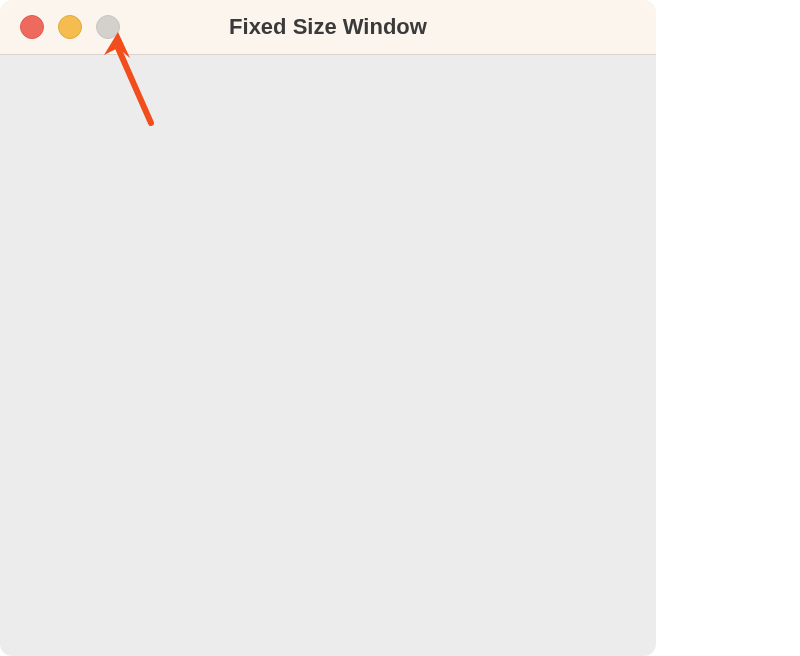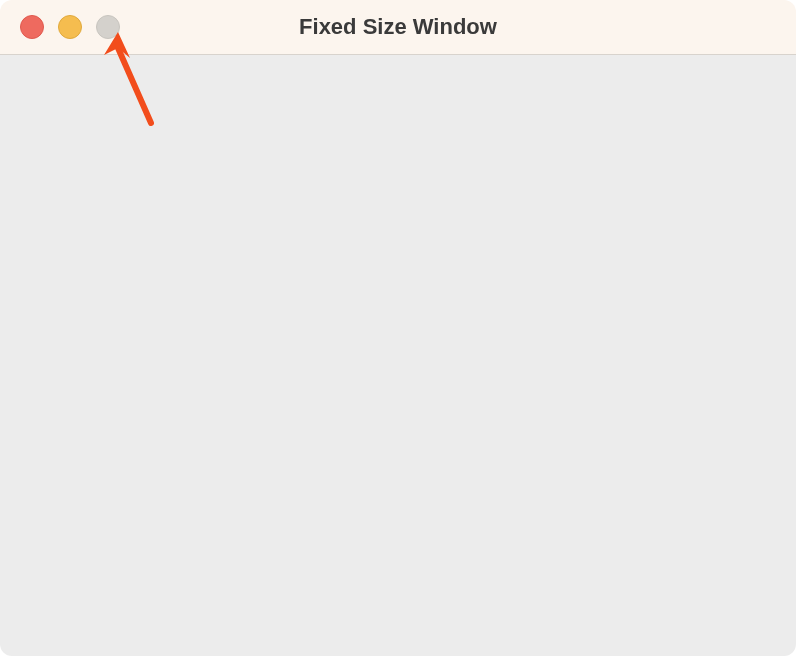--- a/index.html
+++ b/index.html
@@ -10,21 +10,21 @@
 
     body {
       width: 800px;
       height: 656px;
       font-family: -apple-system, BlinkMacSystemFont, "Segoe UI", Helvetica, Arial, sans-serif;
       background: #ffffff;
       overflow: hidden;
     }
 
     .window {
-      width: 796px;
+      width: 656px;
       height: 656px;
       border-radius: 12px;
       overflow: hidden;
       display: flex;
       flex-direction: column;
       position: relative;
     }
 
     .titlebar {
       height: 55px;

